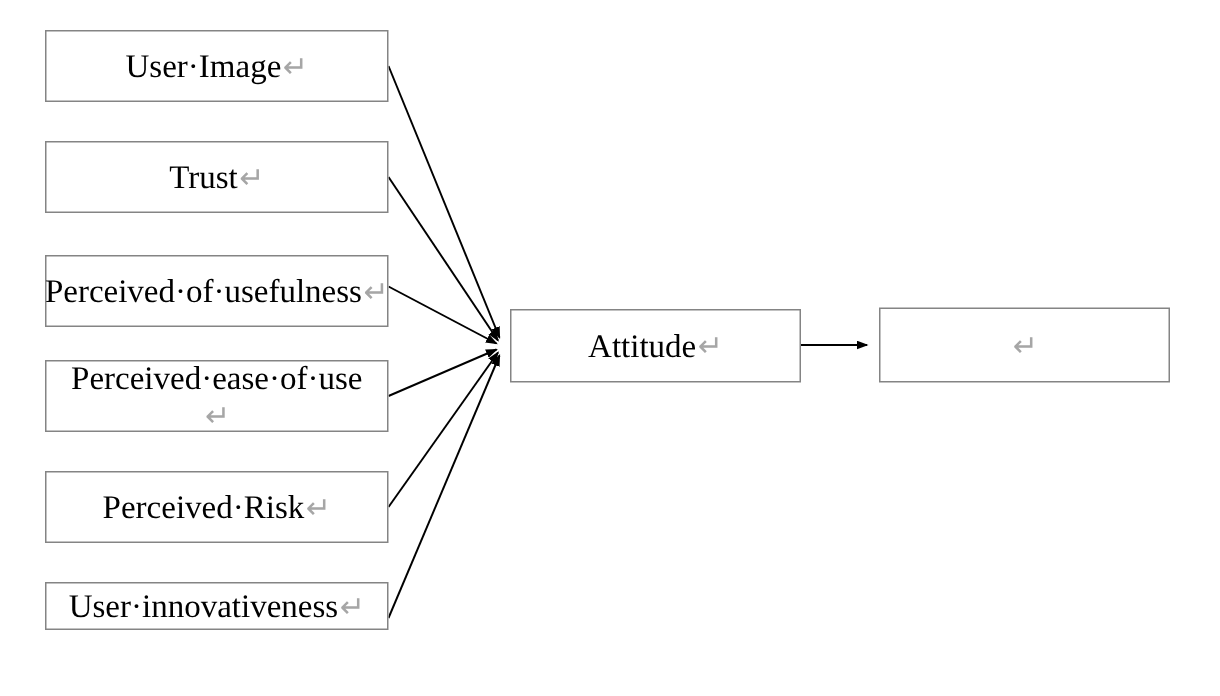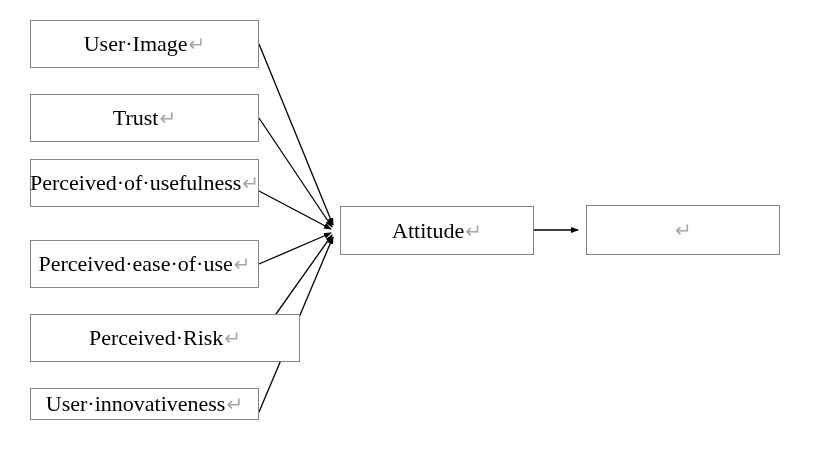--- a/index.html
+++ b/index.html
@@ -52,31 +52,31 @@
   <div class="node" style="left:30px;top:20px;width:229px;height:48px;">
     <span>User·Image</span>
       <span class="mark">↵</span>
   </div>
 
   <div class="node" style="left:30px;top:94px;width:229px;height:48px;">
     <span>Trust</span>
       <span class="mark">↵</span>
   </div>
 
-  <div class="node" style="left:30px;top:159px;width:229px;height:48px;">
+  <div class="node" style="left:30px;top:170px;width:229px;height:48px;">
     <span>Perceived·of·usefulness</span>
       <span class="mark">↵</span>
   </div>
 
-  <div class="node" style="left:30px;top:240px;width:229px;height:48px;">
+  <div class="node" style="left:30px;top:240px;width:229px;height:48px;flex-direction:column;">
     <span>Perceived·ease·of·use</span>
       <span class="mark">↵</span>
   </div>
 
-  <div class="node" style="left:30px;top:314px;width:270px;height:48px;">
+  <div class="node" style="left:30px;top:314px;width:229px;height:48px;">
     <span>Perceived·Risk</span>
       <span class="mark">↵</span>
   </div>
 
   <div class="node" style="left:30px;top:388px;width:229px;height:32px;">
     <span>User·innovativeness</span>
       <span class="mark">↵</span>
   </div>
 
   <div class="node" style="left:340px;top:206px;width:194px;height:49px;">

